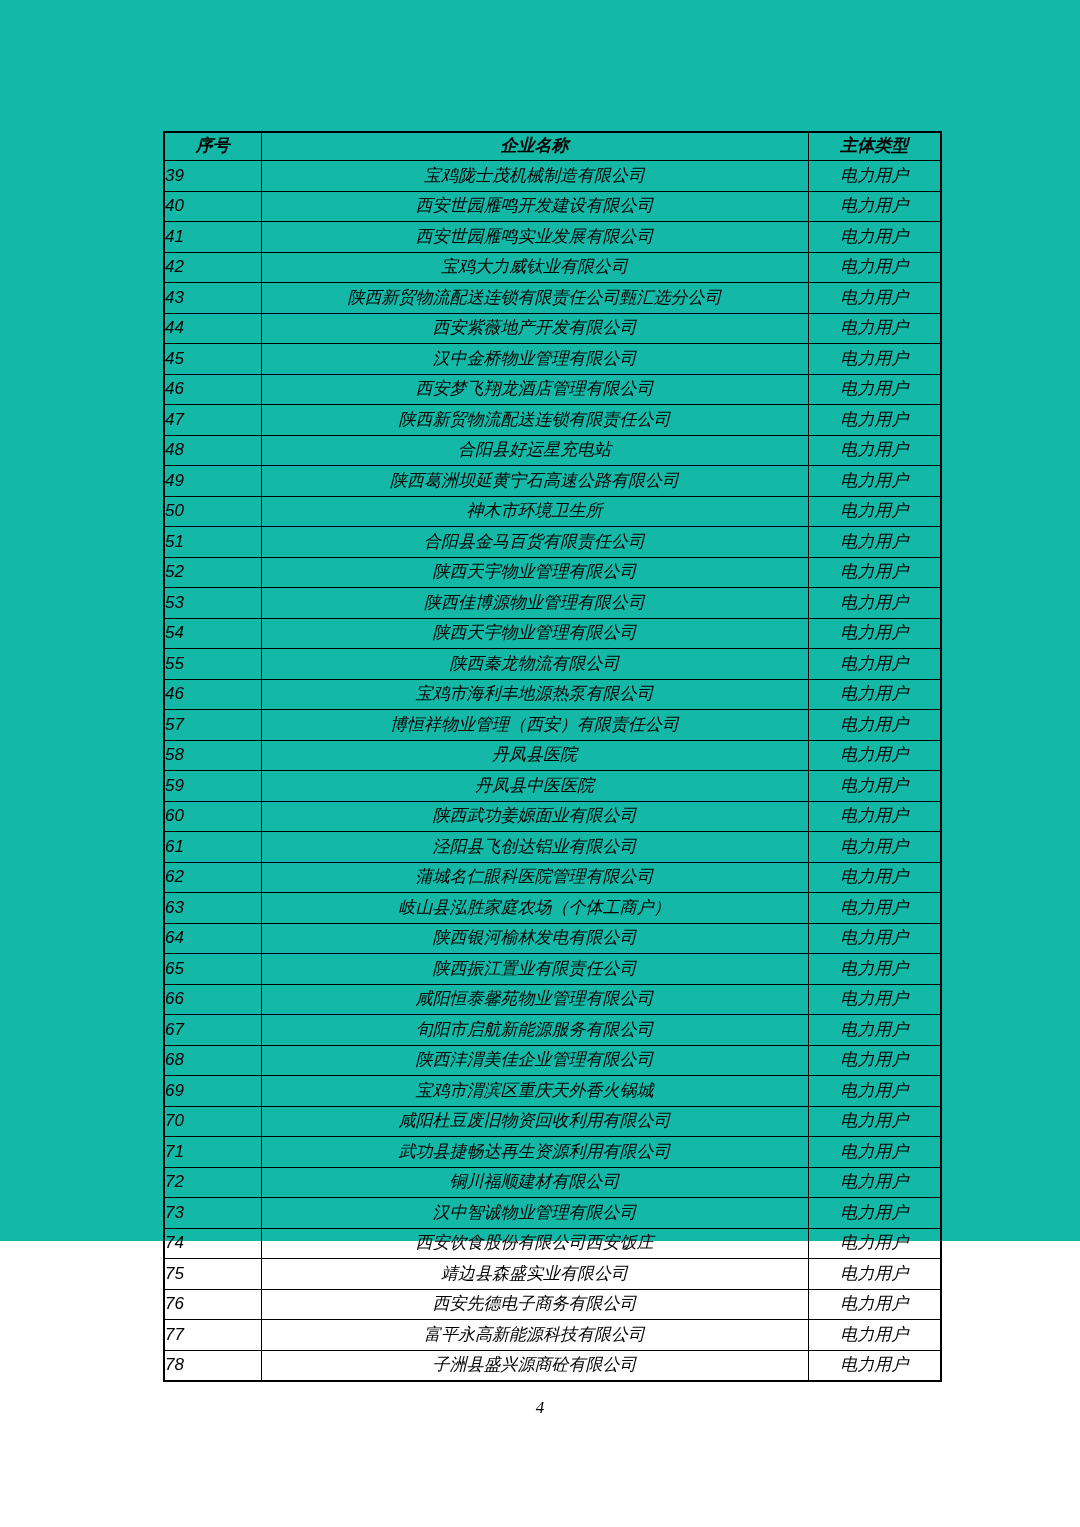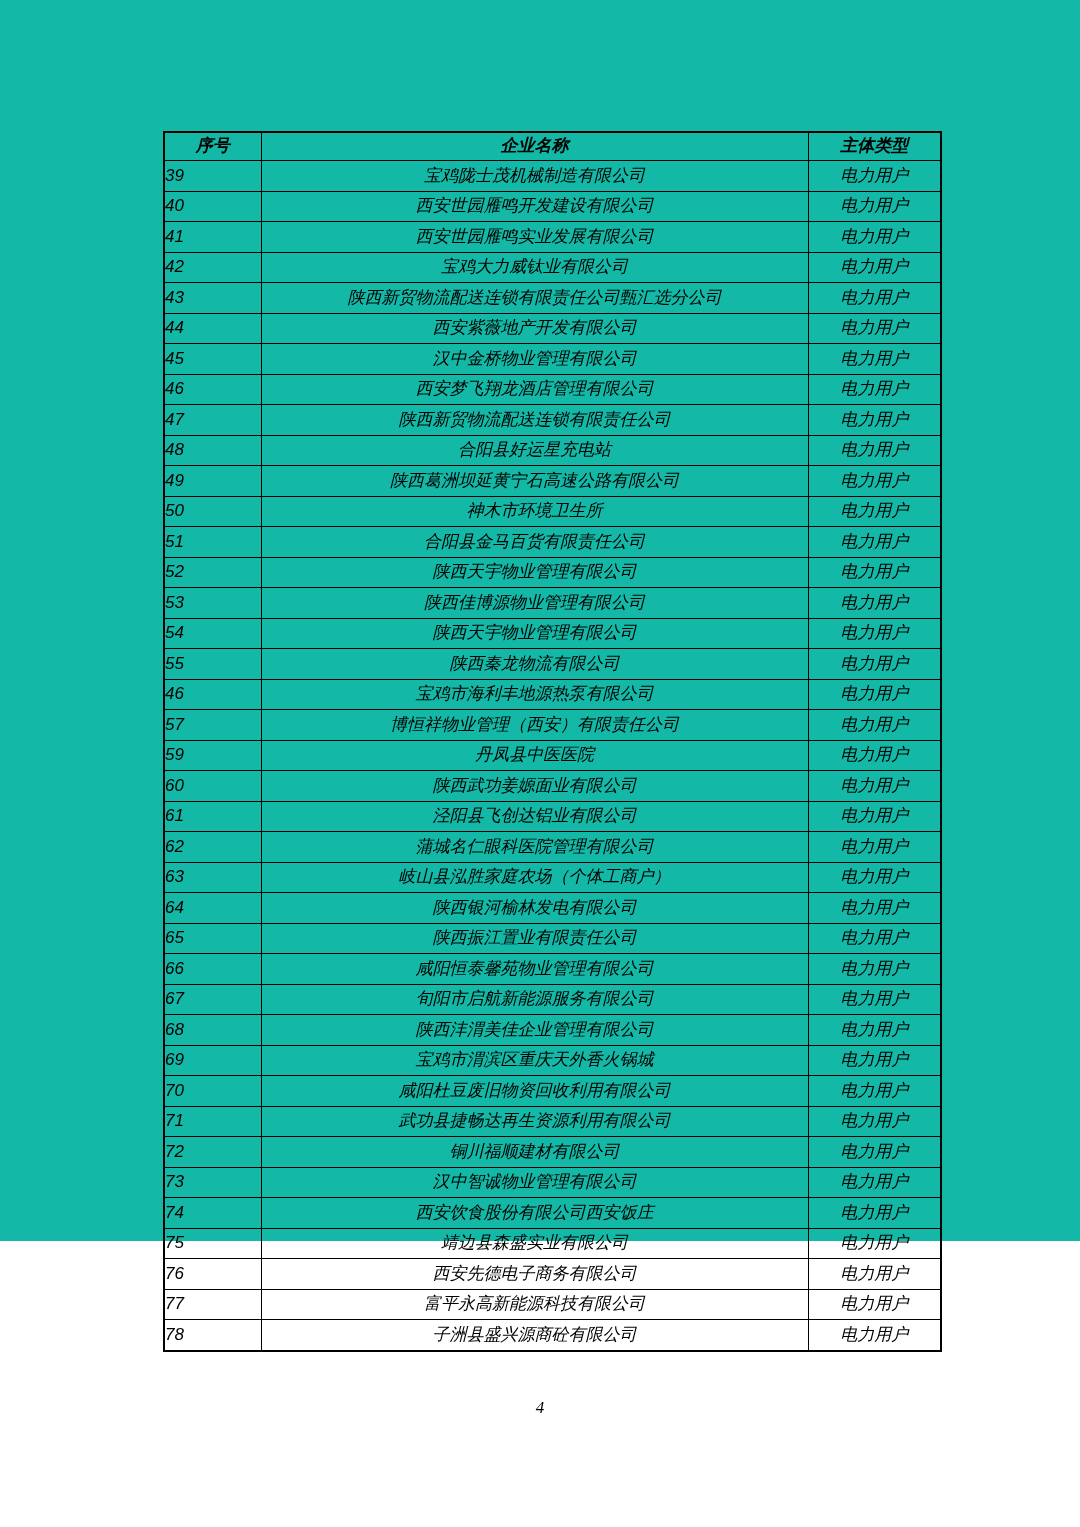--- a/index.html
+++ b/index.html
@@ -182,20 +182,25 @@
     <td class="cell-serial">46</td>
     <td class="cell-name">宝鸡市海利丰地源热泵有限公司</td>
     <td class="cell-type">电力用户</td>
   </tr>
         <tr>
     <td class="cell-serial">57</td>
     <td class="cell-name">博恒祥物业管理（西安）有限责任公司</td>
     <td class="cell-type">电力用户</td>
   </tr>
         <tr>
+    <td class="cell-serial">58</td>
+    <td class="cell-name">丹凤县医院</td>
+    <td class="cell-type">电力用户</td>
+  </tr>
+        <tr>
     <td class="cell-serial">59</td>
     <td class="cell-name">丹凤县中医医院</td>
     <td class="cell-type">电力用户</td>
   </tr>
         <tr>
     <td class="cell-serial">60</td>
     <td class="cell-name">陕西武功姜嫄面业有限公司</td>
     <td class="cell-type">电力用户</td>
   </tr>
         <tr>

